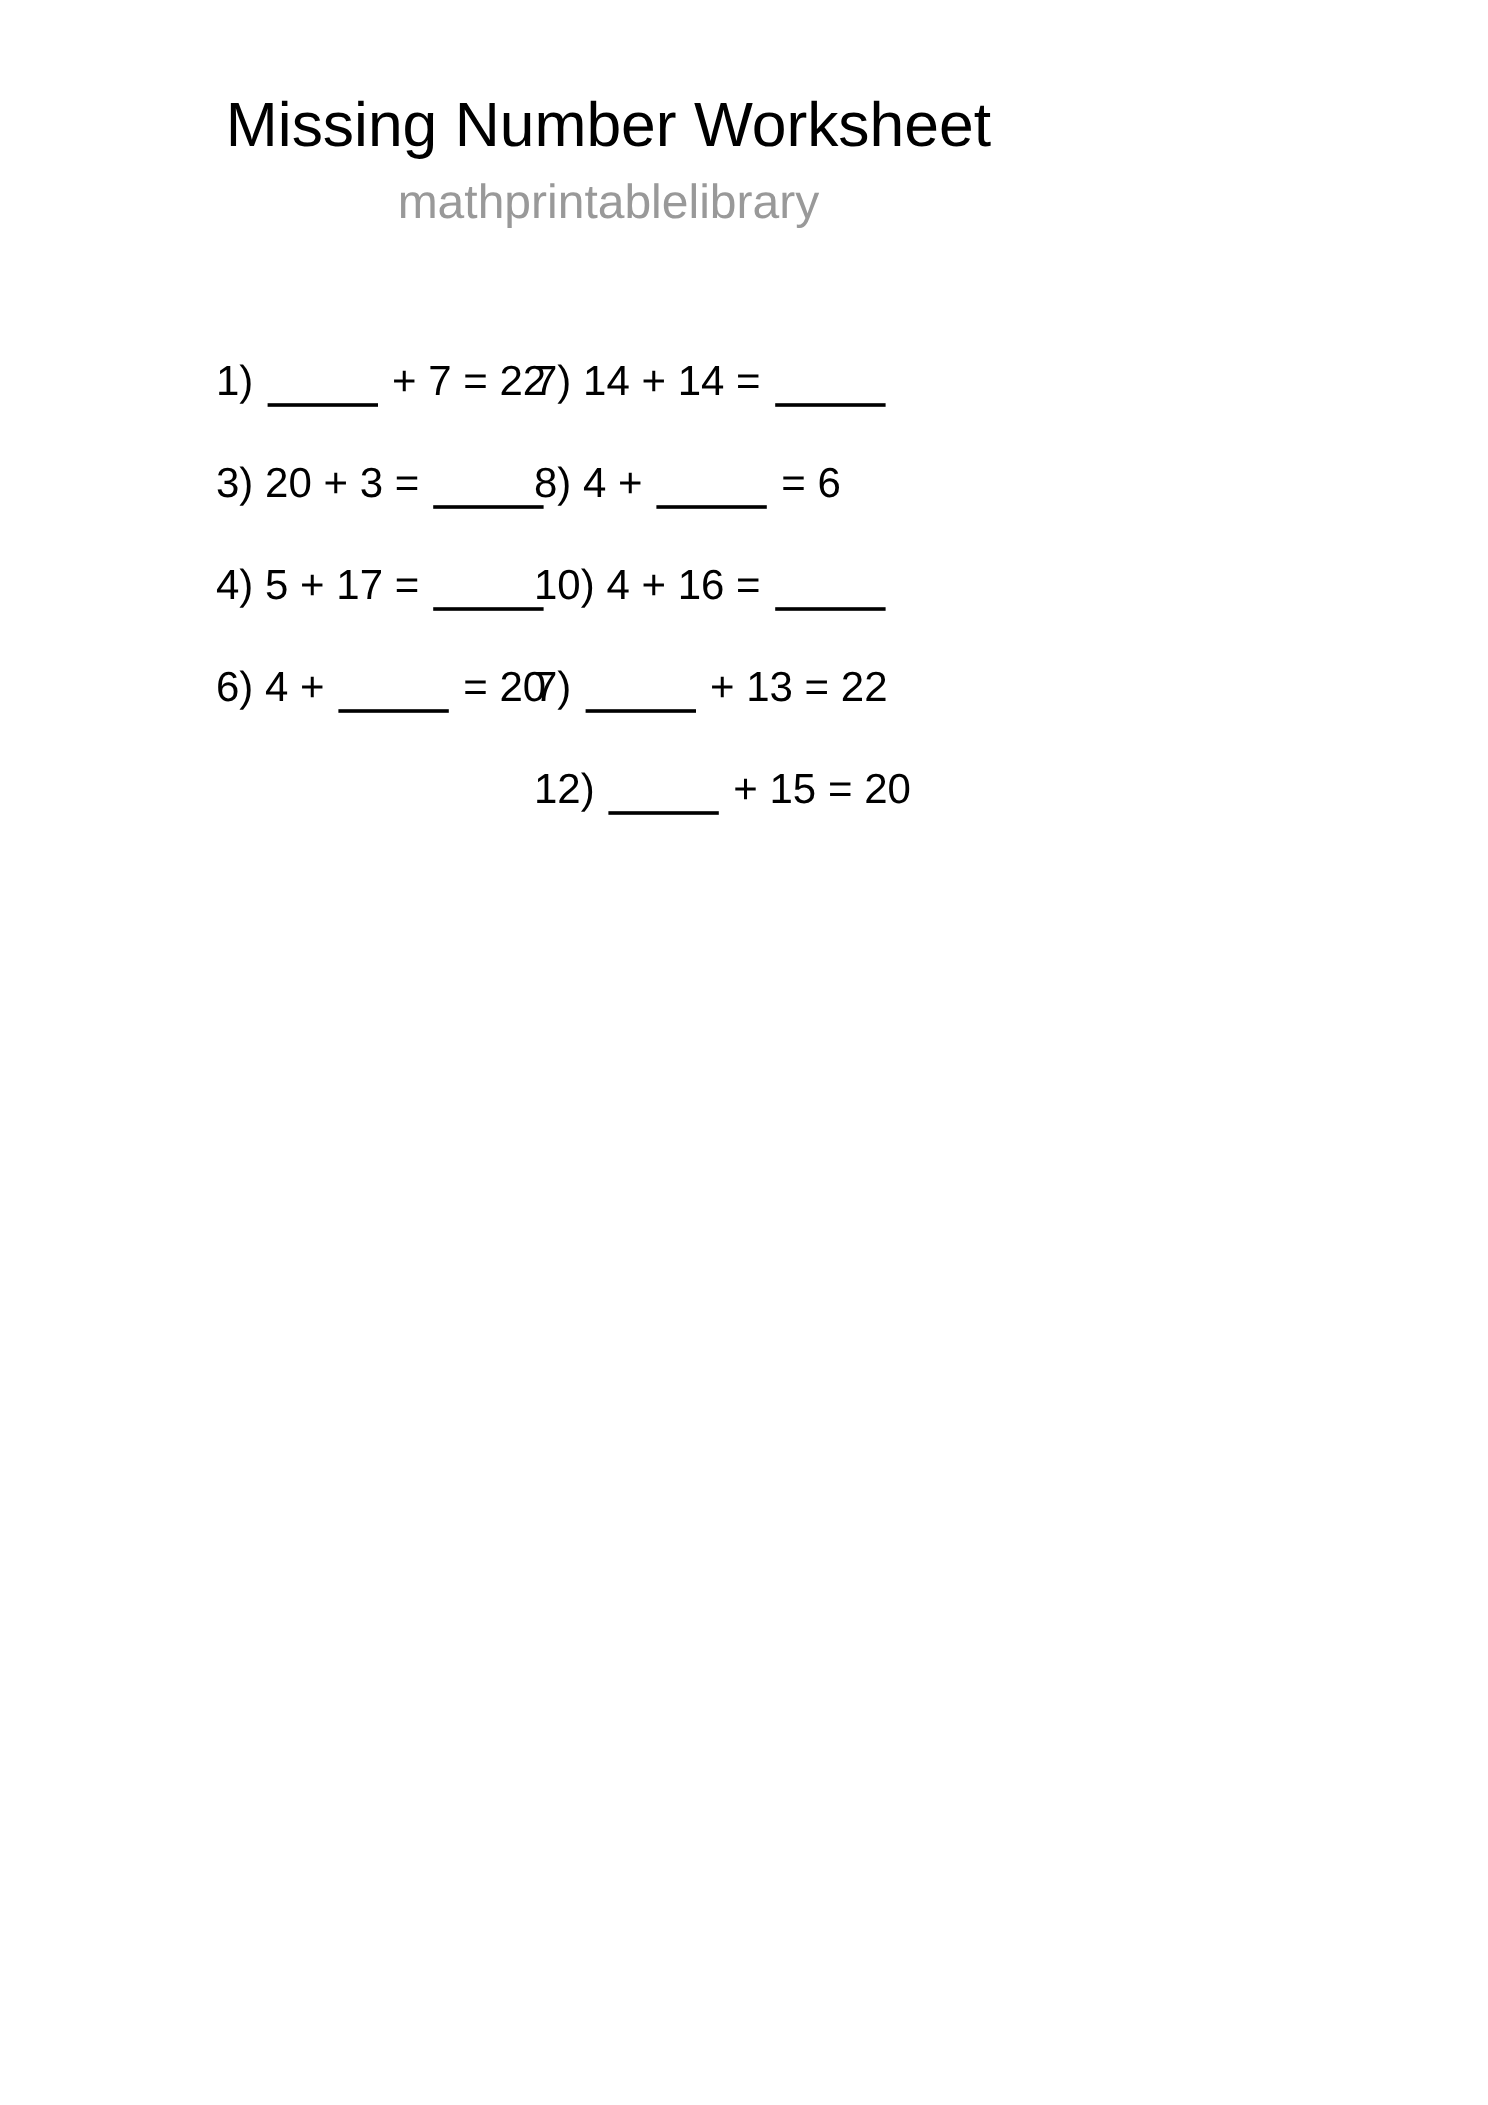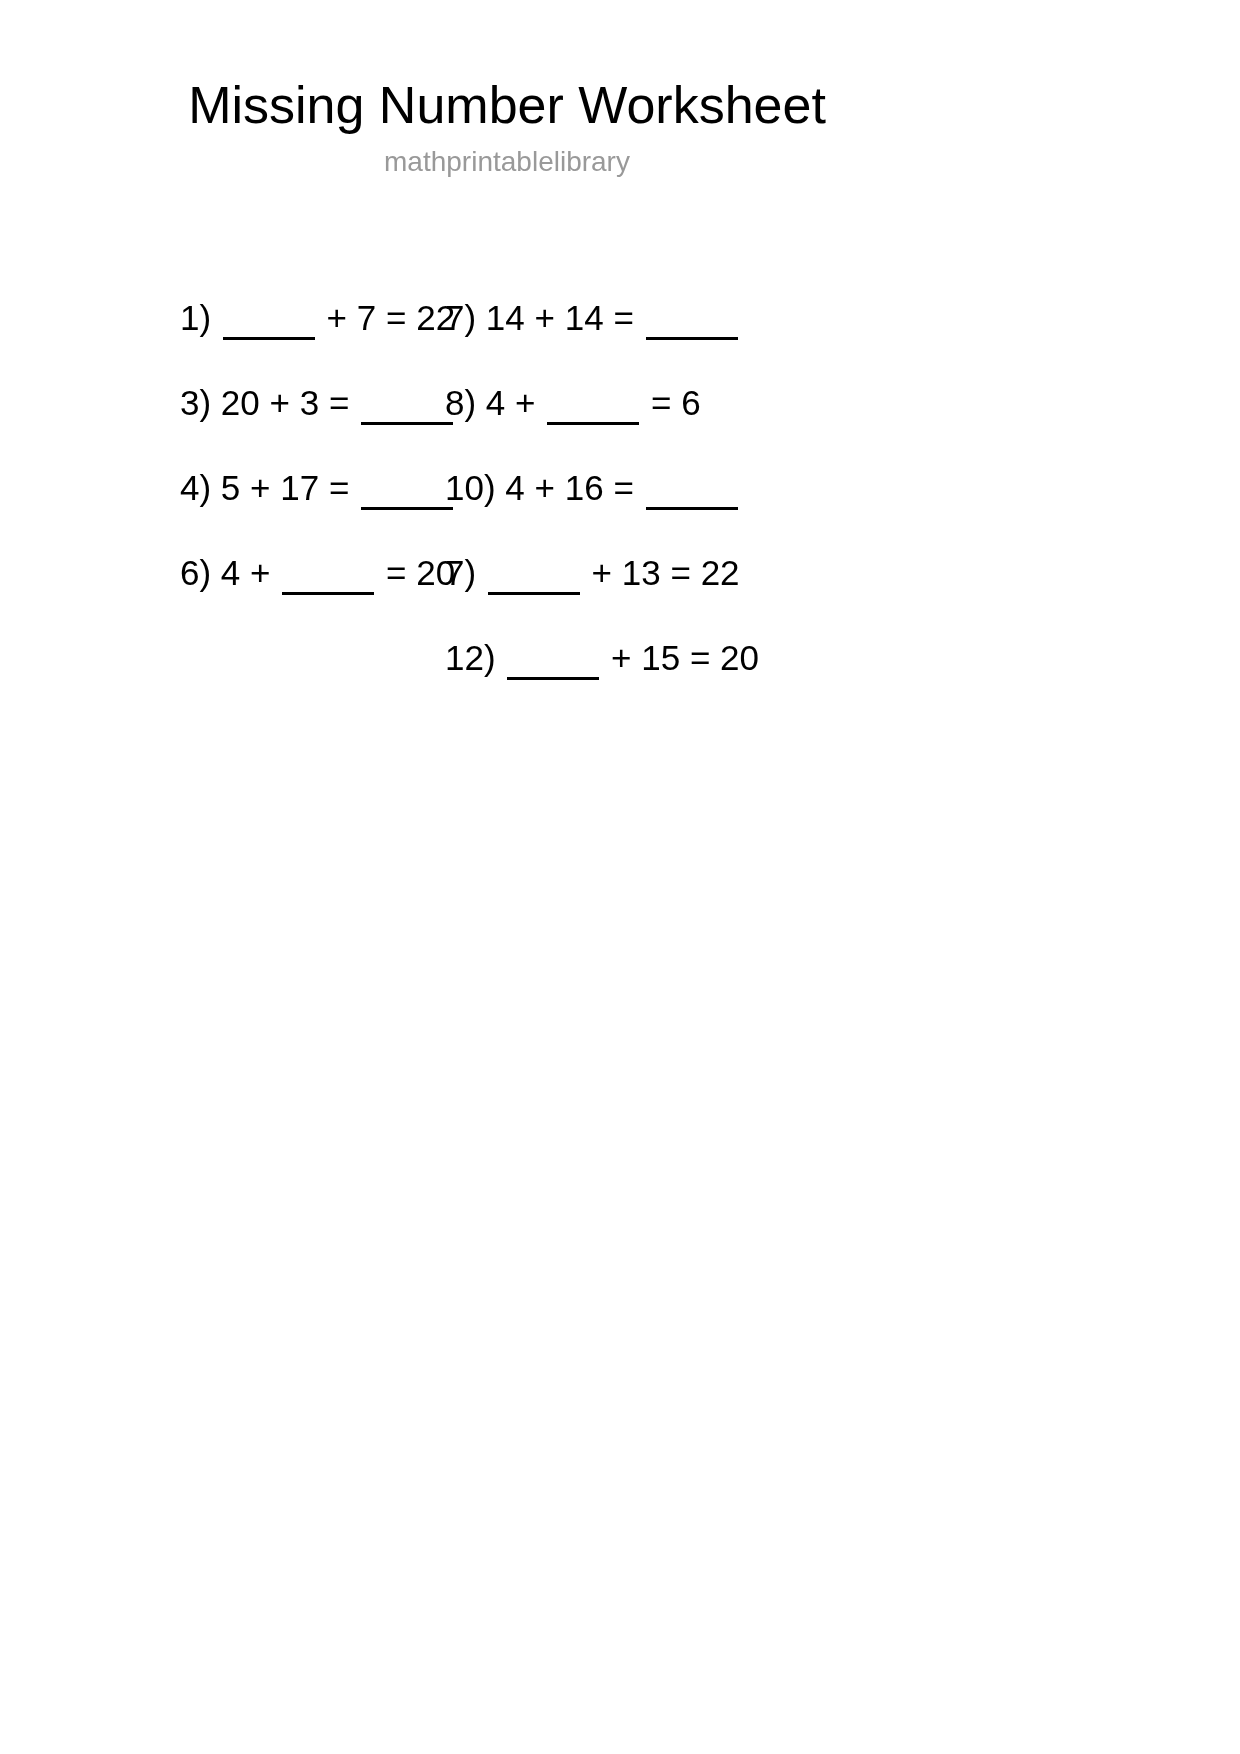--- a/index.html
+++ b/index.html
@@ -28,21 +28,21 @@
   .worksheet-title {
     font-size: 52px;
     font-weight: 400;
     line-height: 1.05;
     color: #000000;
     letter-spacing: 0px;
     margin: 0;
     padding: 0;
   }
   .worksheet-subtitle {
-    font-size: 28px;
+    font-size: 40px;
     font-weight: 400;
     color: #999999;
     margin: 0;
     padding-top: 14px;
     line-height: 1.1;
   }
   .problems {
     position: absolute;
     top: 300px;
     left: 0;

